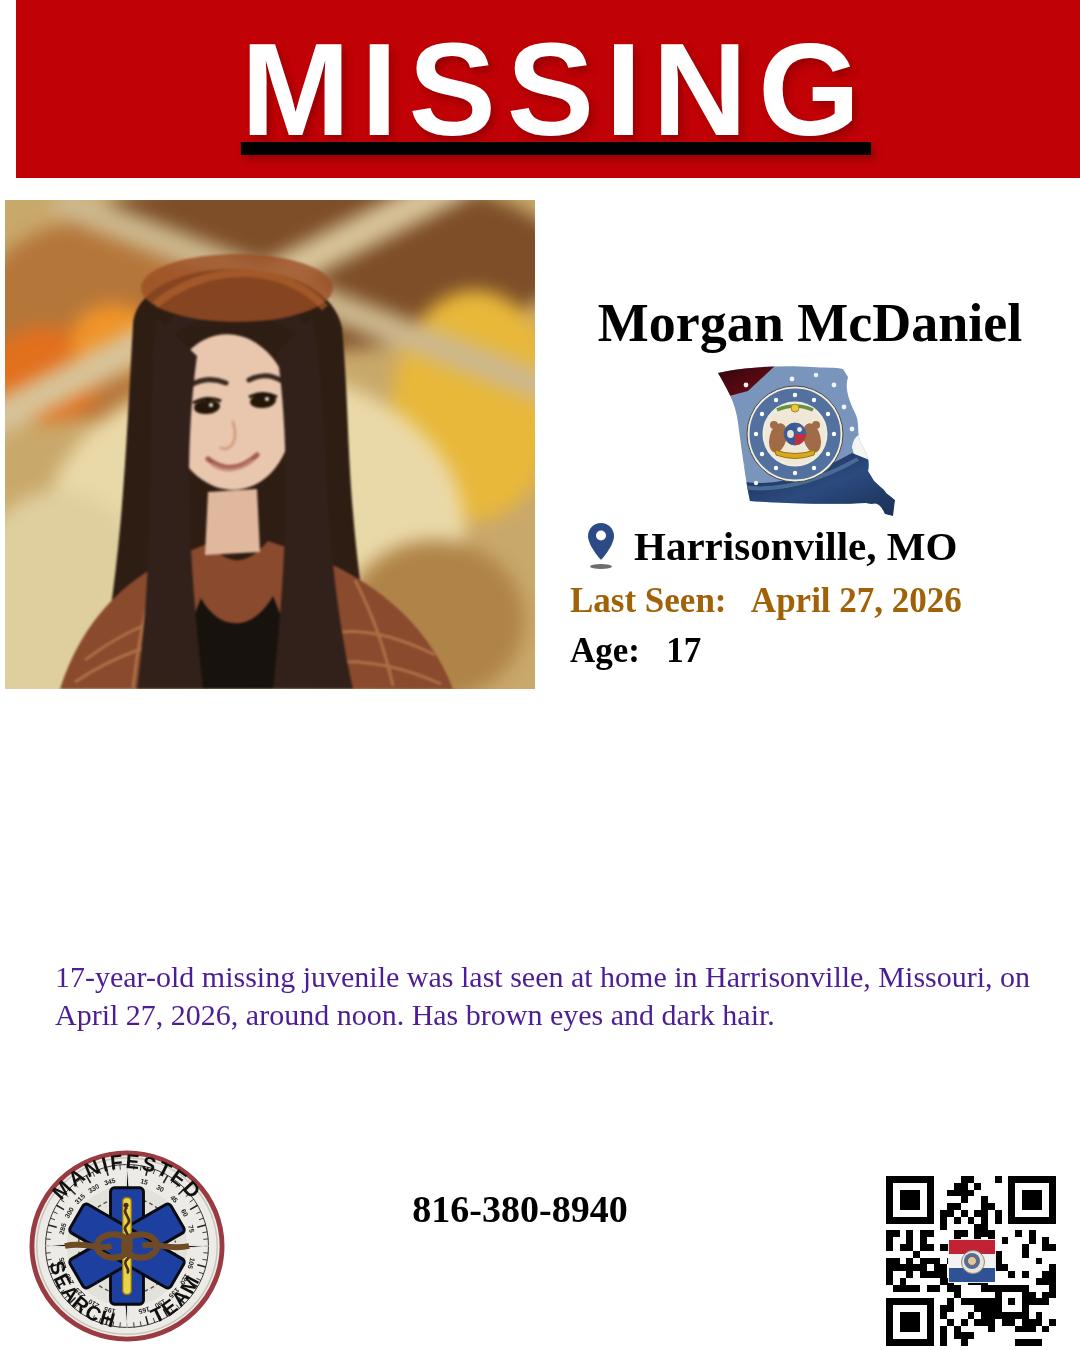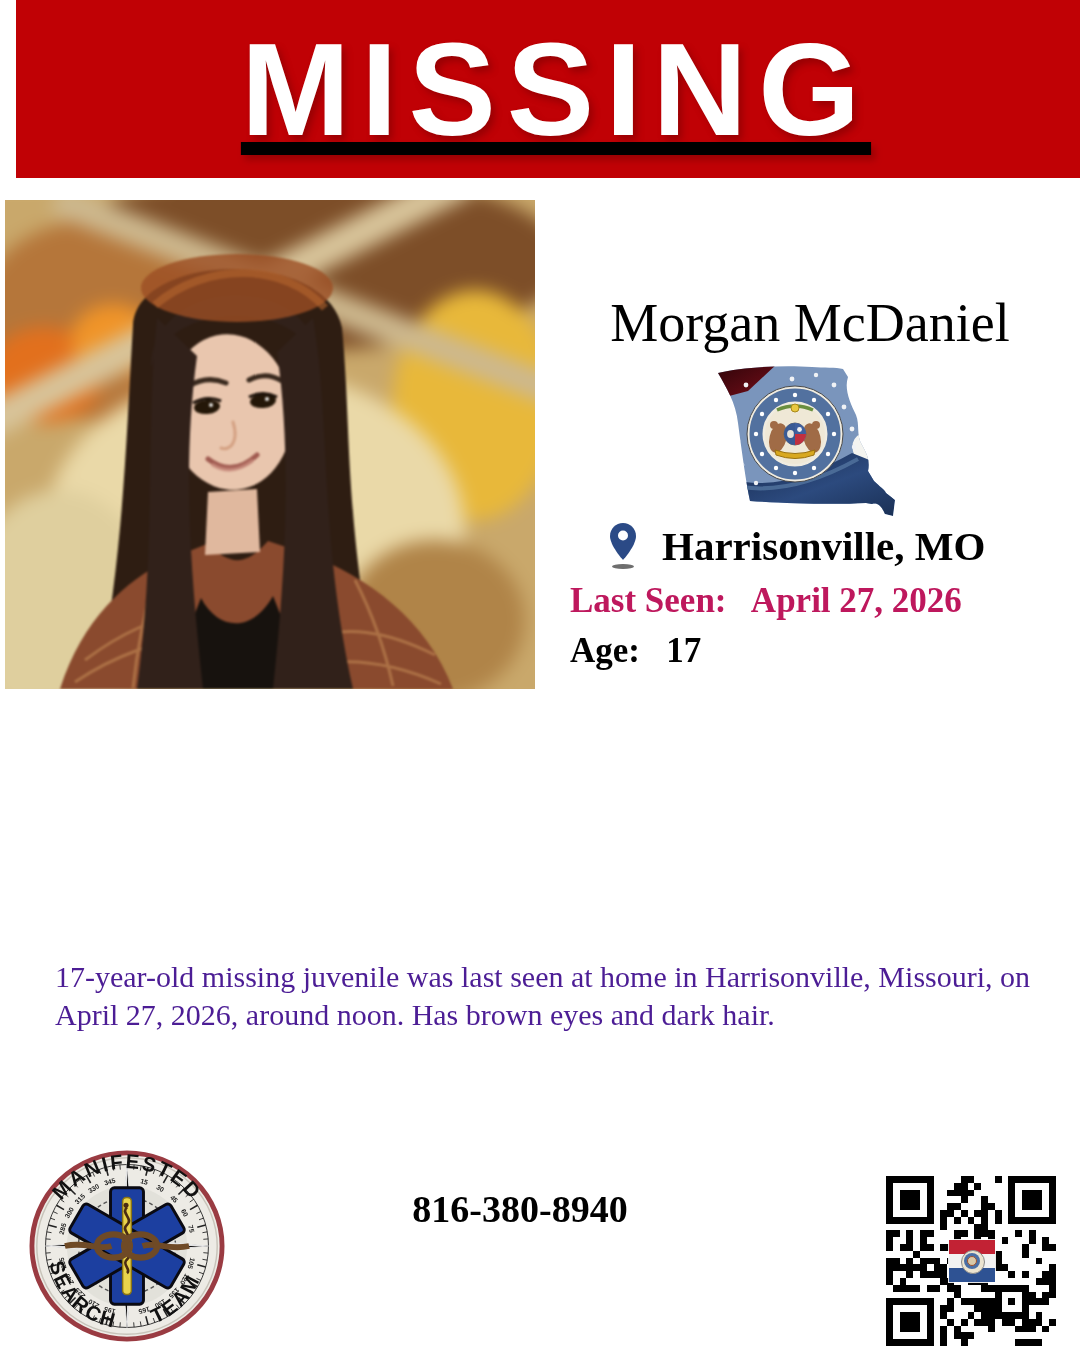--- a/index.html
+++ b/index.html
@@ -13,25 +13,25 @@
           font-size:131px;letter-spacing:11px;line-height:1;
           text-shadow:4px 5px 7px rgba(80,0,0,.35);}
 
   
   .photo{position:absolute;left:5px;top:200px;width:530px;height:489px;overflow:hidden;
          background:#c9a86b;}
   .photo svg{display:block;}
 
   
   .person-name{position:absolute;left:560px;top:292px;width:500px;text-align:center;
-         font-weight:normal;font-size:54px;color:#000;}
+         font-weight:bold;font-size:54px;color:#000;}
   .state-map{position:absolute;left:712px;top:362px;width:186px;height:160px;}
-  .location-row{position:absolute;left:608px;top:522px;display:flex;align-items:center;gap:24px;}
+  .location-row{position:absolute;left:586px;top:522px;display:flex;align-items:center;gap:18px;}
   .location-text{font-weight:bold;font-size:41px;color:#000;}
-  .last-seen{position:absolute;left:570px;top:581px;font-weight:bold;font-size:35px;color:#be185d;}
+  .last-seen{position:absolute;left:570px;top:581px;font-weight:bold;font-size:35px;color:#a16207;}
   .age-row{position:absolute;left:570px;top:631px;font-weight:bold;font-size:35px;color:#000;text-align:center;}
 
   
   .description{position:absolute;left:55px;top:928px;width:985px;font-size:30px;
          line-height:38px;color:#4c1d95;}
 
   
   .logo{position:absolute;left:26px;top:1149px;width:202px;height:194px;}
   .footer-text{position:absolute;left:255px;top:1186px;width:530px;text-align:center;color:#000;}
   .agency{font-weight:bold;font-size:38px;line-height:46px;}

